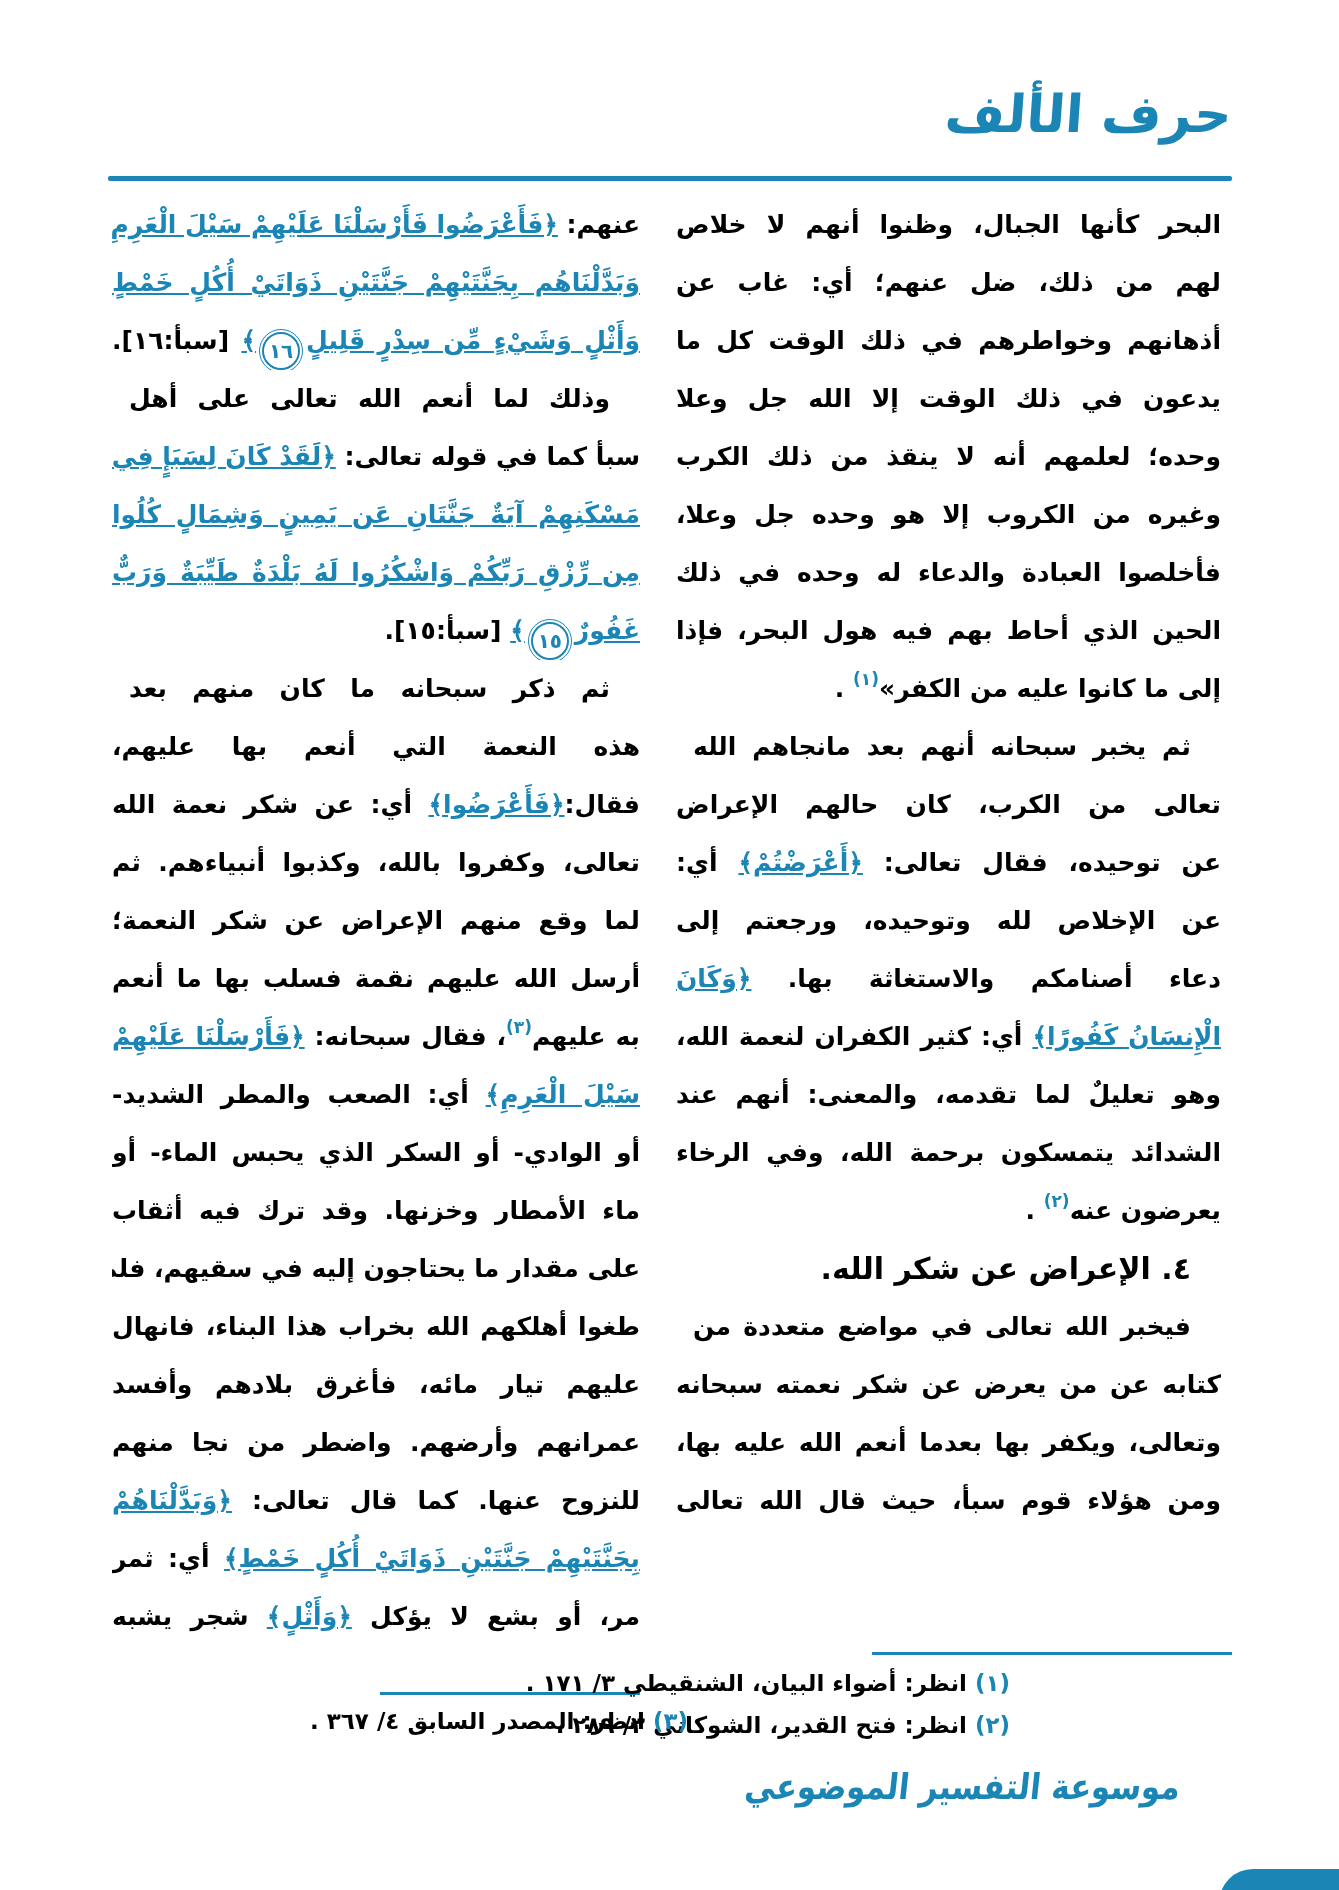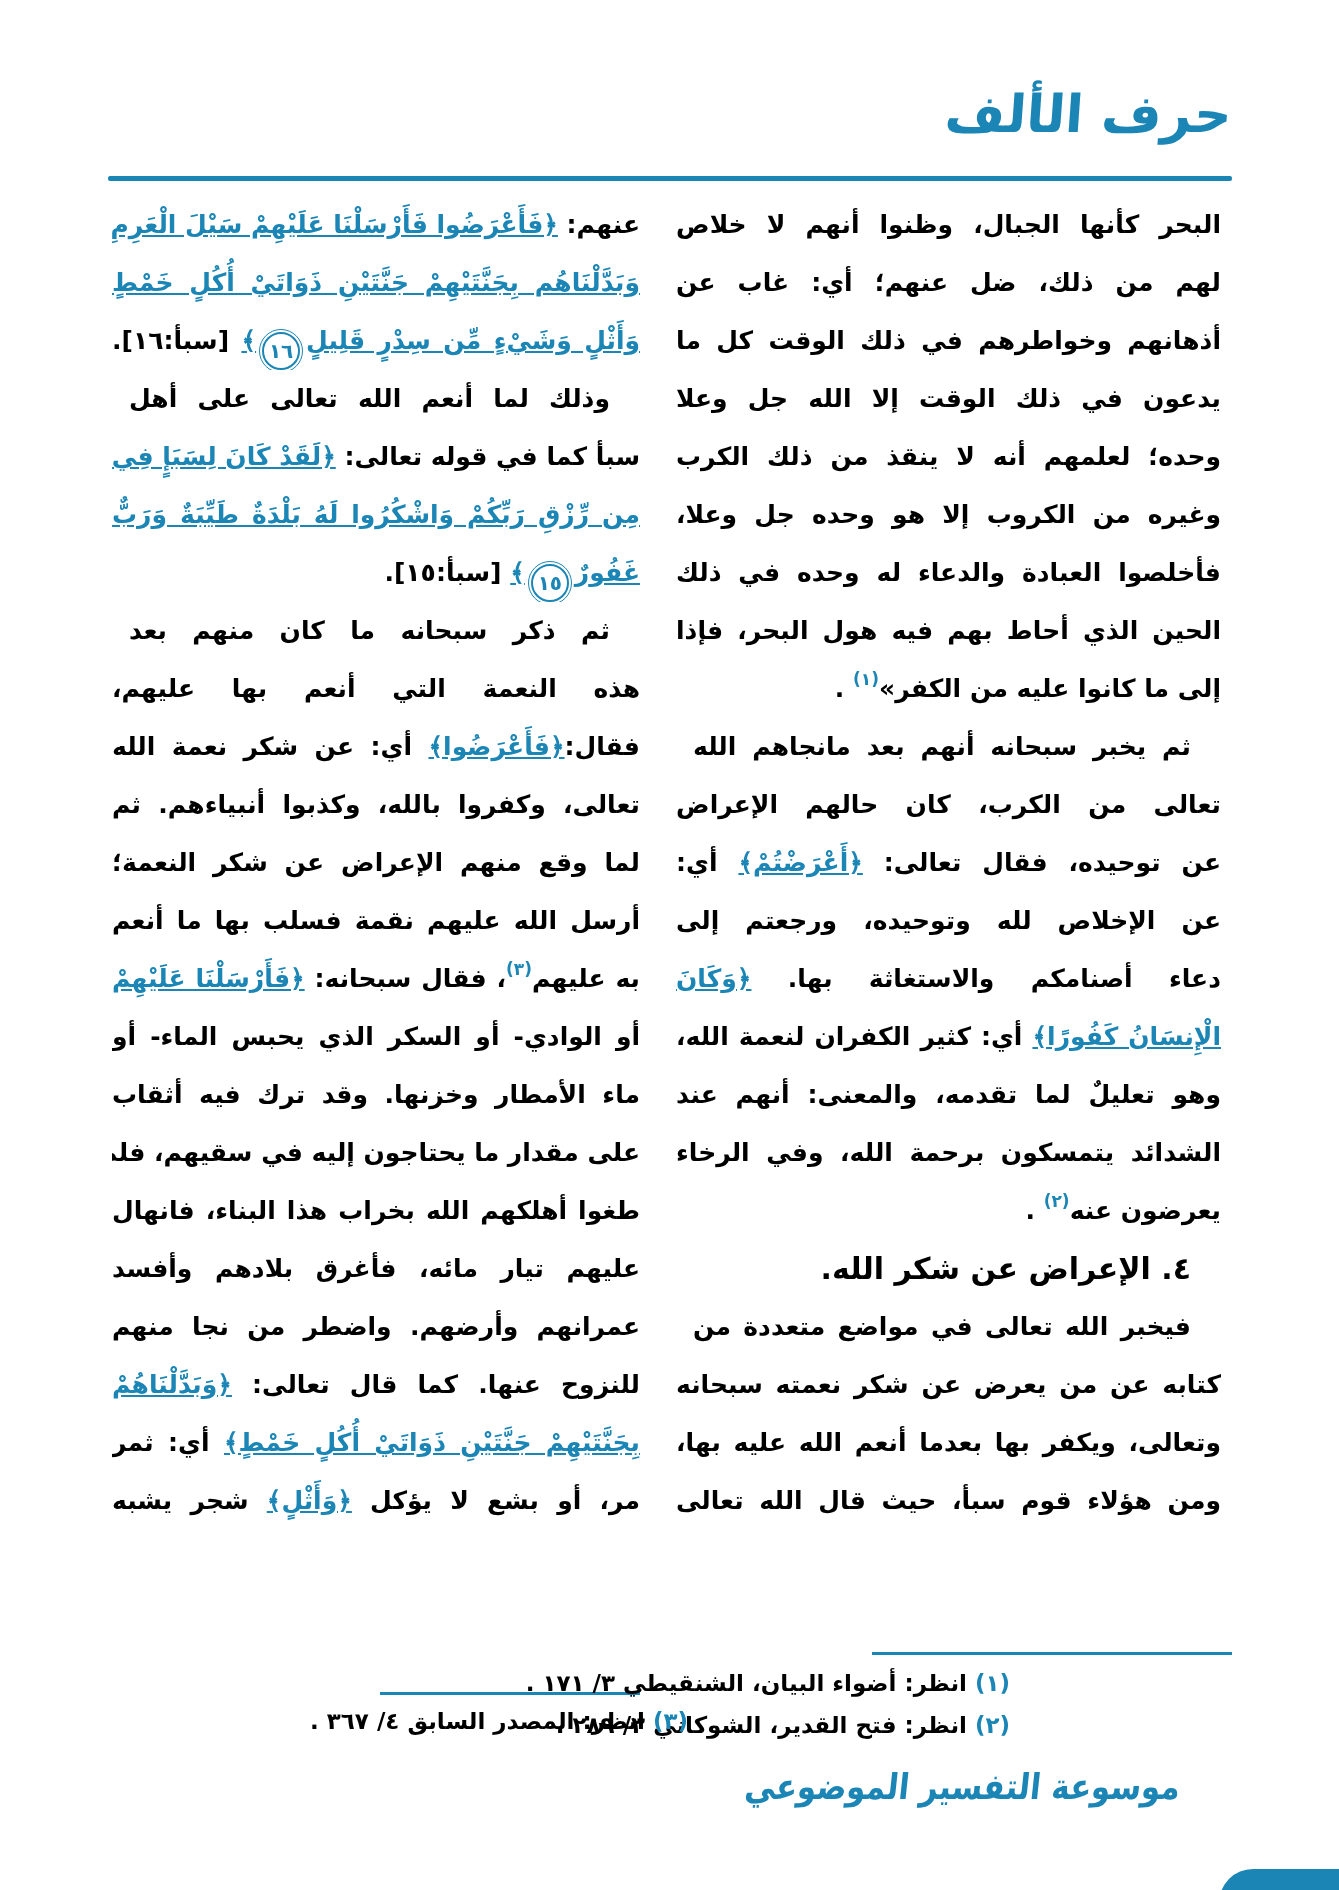--- a/index.html
+++ b/index.html
@@ -104,29 +104,31 @@
       <div class="line"><span class="seg-n">كتابه عن من يعرض عن شكر نعمته سبحانه</span></div>
       <div class="line"><span class="seg-n">وتعالى، ويكفر بها بعدما أنعم الله عليه بها،</span></div>
       <div class="line"><span class="seg-n">ومن هؤلاء قوم سبأ، حيث قال الله تعالى</span></div>
     </div>
   <div id="col-left" class="col">
       <div class="line"><span class="seg-n">عنهم: </span><span class="seg-q">﴿فَأَعْرَضُوا فَأَرْسَلْنَا عَلَيْهِمْ سَيْلَ الْعَرِمِ</span></div>
       <div class="line"><span class="seg-q">وَبَدَّلْنَاهُم بِجَنَّتَيْهِمْ جَنَّتَيْنِ ذَوَاتَيْ أُكُلٍ خَمْطٍ</span></div>
       <div class="line"><span class="seg-q">وَأَثْلٍ وَشَيْءٍ مِّن سِدْرٍ قَلِيلٍ</span><span class="seg-m">١٦</span><span class="seg-q">﴾</span><span class="seg-r"> [سبأ:١٦].</span></div>
       <div class="line ind"><span class="seg-n">وذلك لما أنعم الله تعالى على أهل</span></div>
       <div class="line"><span class="seg-n">سبأ كما في قوله تعالى: </span><span class="seg-q">﴿لَقَدْ كَانَ لِسَبَإٍ فِي</span></div>
+      <div class="line"><span class="seg-q">مَسْكَنِهِمْ آيَةٌ جَنَّتَانِ عَن يَمِينٍ وَشِمَالٍ كُلُوا</span></div>
       <div class="line"><span class="seg-q">مِن رِّزْقِ رَبِّكُمْ وَاشْكُرُوا لَهُ بَلْدَةٌ طَيِّبَةٌ وَرَبٌّ</span></div>
       <div class="line noj"><span class="seg-q">غَفُورٌ</span><span class="seg-m">١٥</span><span class="seg-q">﴾</span><span class="seg-r"> [سبأ:١٥].</span></div>
       <div class="line ind"><span class="seg-n">ثم ذكر سبحانه ما كان منهم بعد</span></div>
       <div class="line"><span class="seg-n">هذه النعمة التي أنعم بها عليهم،</span></div>
       <div class="line"><span class="seg-n">فقال:</span><span class="seg-q">﴿فَأَعْرَضُوا﴾</span><span class="seg-n"> أي: عن شكر نعمة الله</span></div>
       <div class="line"><span class="seg-n">تعالى، وكفروا بالله، وكذبوا أنبياءهم. ثم</span></div>
       <div class="line"><span class="seg-n">لما وقع منهم الإعراض عن شكر النعمة؛</span></div>
       <div class="line"><span class="seg-n">أرسل الله عليهم نقمة فسلب بها ما أنعم</span></div>
       <div class="line"><span class="seg-n">به عليهم</span><span class="seg-sup">(٣)</span><span class="seg-n">، فقال سبحانه: </span><span class="seg-q">﴿فَأَرْسَلْنَا عَلَيْهِمْ</span></div>
+      <div class="line"><span class="seg-q">سَيْلَ الْعَرِمِ﴾</span><span class="seg-n"> أي: الصعب والمطر الشديد-</span></div>
       <div class="line"><span class="seg-n">أو الوادي- أو السكر الذي يحبس الماء- أو</span></div>
       <div class="line"><span class="seg-n">ماء الأمطار وخزنها. وقد ترك فيه أثقاب</span></div>
       <div class="line"><span class="seg-n">على مقدار ما يحتاجون إليه في سقيهم، فلما</span></div>
       <div class="line"><span class="seg-n">طغوا أهلكهم الله بخراب هذا البناء، فانهال</span></div>
       <div class="line"><span class="seg-n">عليهم تيار مائه، فأغرق بلادهم وأفسد</span></div>
       <div class="line"><span class="seg-n">عمرانهم وأرضهم. واضطر من نجا منهم</span></div>
       <div class="line"><span class="seg-n">للنزوح عنها. كما قال تعالى: </span><span class="seg-q">﴿وَبَدَّلْنَاهُمْ</span></div>
       <div class="line"><span class="seg-q">بِجَنَّتَيْهِمْ جَنَّتَيْنِ ذَوَاتَيْ أُكُلٍ خَمْطٍ﴾</span><span class="seg-n"> أي: ثمر</span></div>
       <div class="line"><span class="seg-n">مر، أو بشع لا يؤكل </span><span class="seg-q">﴿وَأَثْلٍ﴾</span><span class="seg-n"> شجر يشبه</span></div>
     </div>

